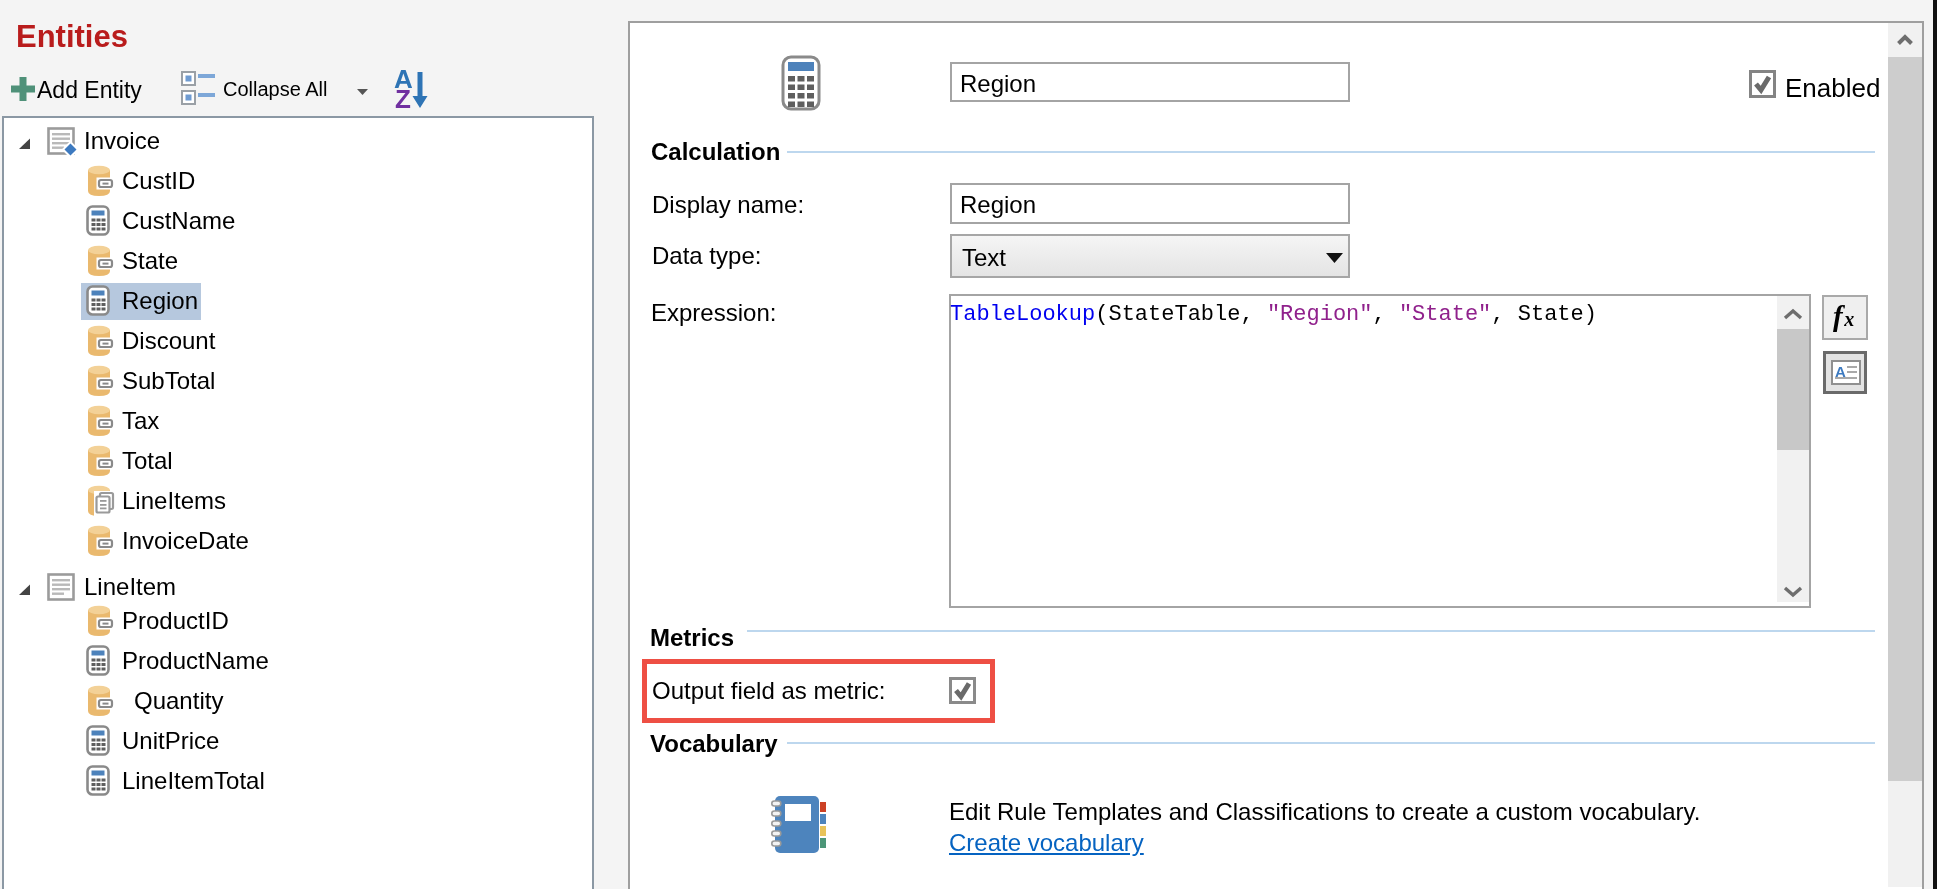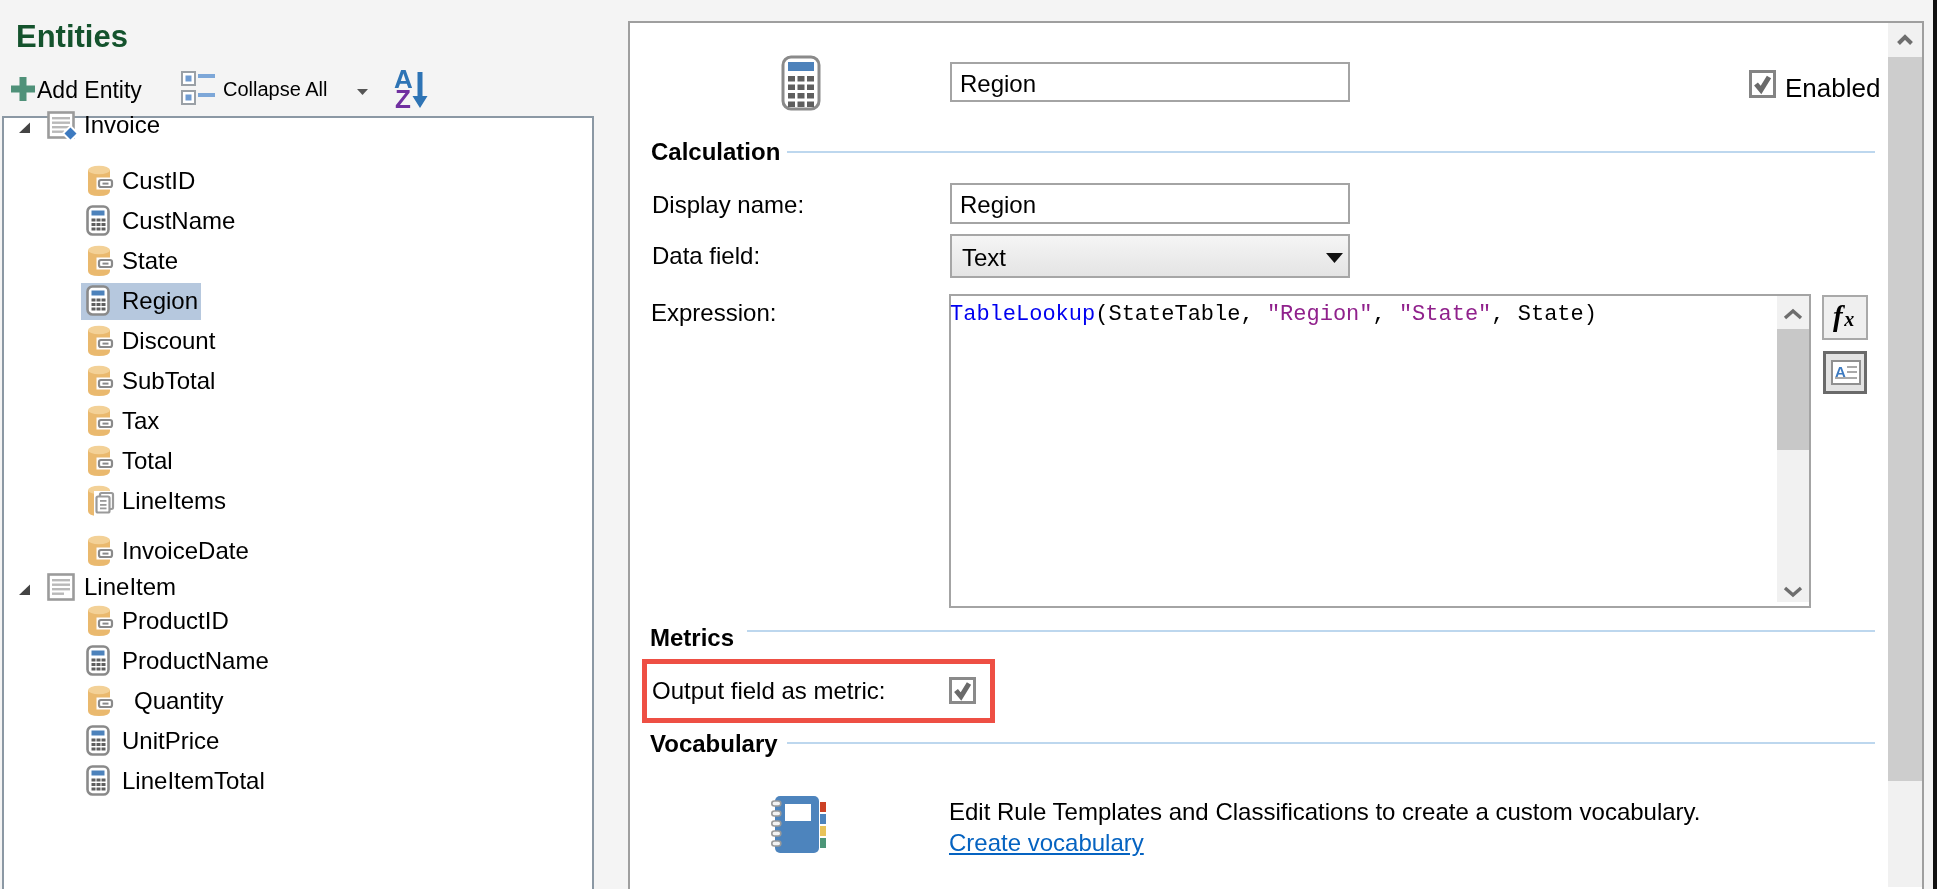--- a/index.html
+++ b/index.html
@@ -11,21 +11,21 @@
   .tb{position:absolute;background:#fff;border:2px solid #a4a4a4;font-size:24px;color:#000;}
   .tb span{position:absolute;left:8px;top:8px;line-height:1;}
   .row{position:absolute;left:0px;width:584px;height:40px;font-size:24px;color:#000;}
   .row .txt{position:absolute;top:7px;line-height:1;}
   .ic{position:absolute;}
   svg{overflow:visible;display:block;}
 </style>
 </head>
 <body>
 
-<div class="abs" style="left:16px;top:21px;font-size:31px;font-weight:bold;color:#14532d;line-height:1;text-align:center;">Entities</div>
+<div class="abs" style="left:16px;top:21px;font-size:31px;font-weight:bold;color:#b91c1c;line-height:1;text-align:center;">Entities</div>
 
 <div class="ic" style="left:11px;top:77px;">
 <svg width="24" height="24">
       <path d="M8.5 0 h7 v8.5 h8.5 v7 h-8.5 v8.5 h-7 v-8.5 h-8.5 v-7 h8.5 z" fill="#4f9179"></path>
     </svg>
 </div>
 <div class="lbl" style="left:37px;top:79px;font-size:23px;">Add Entity</div>
 
 <div class="ic" style="left:181px;top:71px;">
 <svg width="36" height="36">
@@ -102,21 +102,21 @@
           <rect x="16" y="19" width="6.5" height="1.8"></rect>
           <rect x="16" y="22.5" width="6.5" height="1.8"></rect>
         </g>
 </g>
 <g id="tri">
   <polygon points="13,0.5 13,11 2,11" fill="#444"></polygon>
 </g>
 </defs>
 </svg>
 
-<div class="row" style="top:106px;">
+<div class="row" style="top:122px;">
   <svg class="ic" style="left:17px;top:16px;" width="14" height="12">
       <use href="#tri"></use>
     </svg>
   <svg class="ic" style="left:47px;top:5px;" width="28" height="28">
       <use href="#docd"></use>
     </svg>
   <div class="txt" style="left:84px;">Invoice</div>
 </div>
 <div class="row" style="top:162px;">
   <svg class="ic" style="left:84px;top:3px;" width="25" height="31">
@@ -166,21 +166,21 @@
       <use href="#cyl"></use>
     </svg>
   <div class="txt" style="left:122px;">Total</div>
 </div>
 <div class="row" style="top:482px;">
   <svg class="ic" style="left:84px;top:3px;" width="25" height="31">
       <use href="#multi"></use>
     </svg>
   <div class="txt" style="left:122px;">LineItems</div>
 </div>
-<div class="row" style="top:522px;margin-top:10px;">
+<div class="row" style="top:522px;">
   <svg class="ic" style="left:84px;top:3px;" width="25" height="31">
       <use href="#cyl"></use>
     </svg>
   <div class="txt" style="left:122px;">InvoiceDate</div>
 </div>
 <div class="row" style="top:568px;">
   <svg class="ic" style="left:17px;top:16px;" width="14" height="12">
       <use href="#tri"></use>
     </svg>
   <svg class="ic" style="left:47px;top:5px;" width="28" height="28">
@@ -254,21 +254,21 @@
 <div class="lbl" style="left:1785px;top:75px;font-size:26px;">Enabled</div>
 
 <div class="hdr" style="left:651px;top:140px;">Calculation</div>
 <div class="hline" style="left:787px;top:151px;width:1088px;"></div>
 
 <div class="lbl" style="left:652px;top:193px;">Display name:</div>
 <div class="tb" style="left:950px;top:183px;width:396px;height:37px;">
     <span>Region</span>
   </div>
 
-<div class="lbl" style="left:652px;top:244px;">Data field:</div>
+<div class="lbl" style="left:652px;top:244px;">Data type:</div>
 <div class="abs" style="left:950px;top:234px;width:396px;height:40px;background:linear-gradient(#f5f5f5,#e4e4e4);border:2px solid #a6a6a6;">
   <div class="lbl" style="left:10px;top:10px;">Text</div>
   <svg class="ic" style="left:374px;top:17px;" width="18" height="12">
       <polygon points="0,0 17,0 8.5,10" fill="#111"></polygon>
     </svg>
 </div>
 
 <div class="lbl" style="left:651px;top:301px;">Expression:</div>
 <div class="abs" style="left:949px;top:294px;width:858px;height:310px;background:#fff;border:2px solid #a4a4a4;">
   <div class="abs" style="left:-1px;top:8px;font-family:'Liberation Mono',monospace;font-size:22px;line-height:1;white-space:pre;"><span style="color:#0000f0">TableLookup</span><span>(StateTable, </span><span style="color:#90218c">"Region"</span><span>, </span><span style="color:#90218c">"State"</span><span>, State)</span></div>

